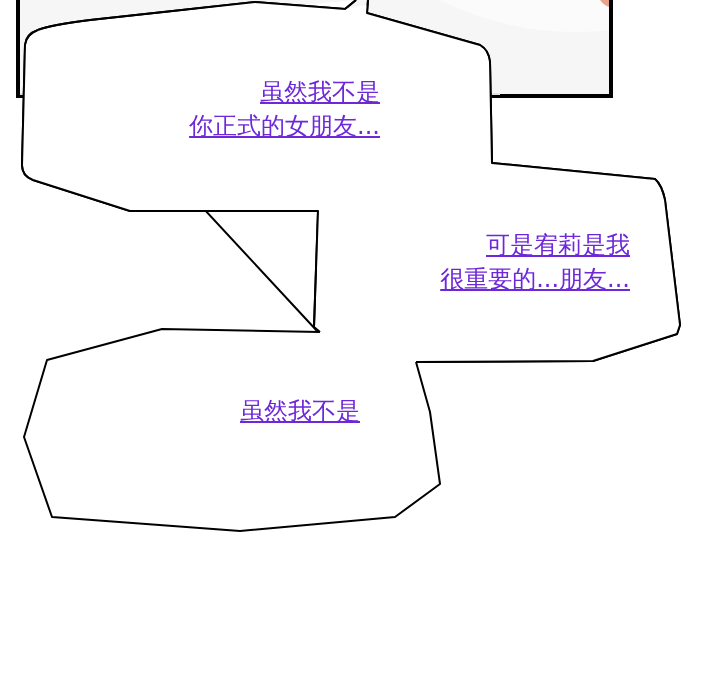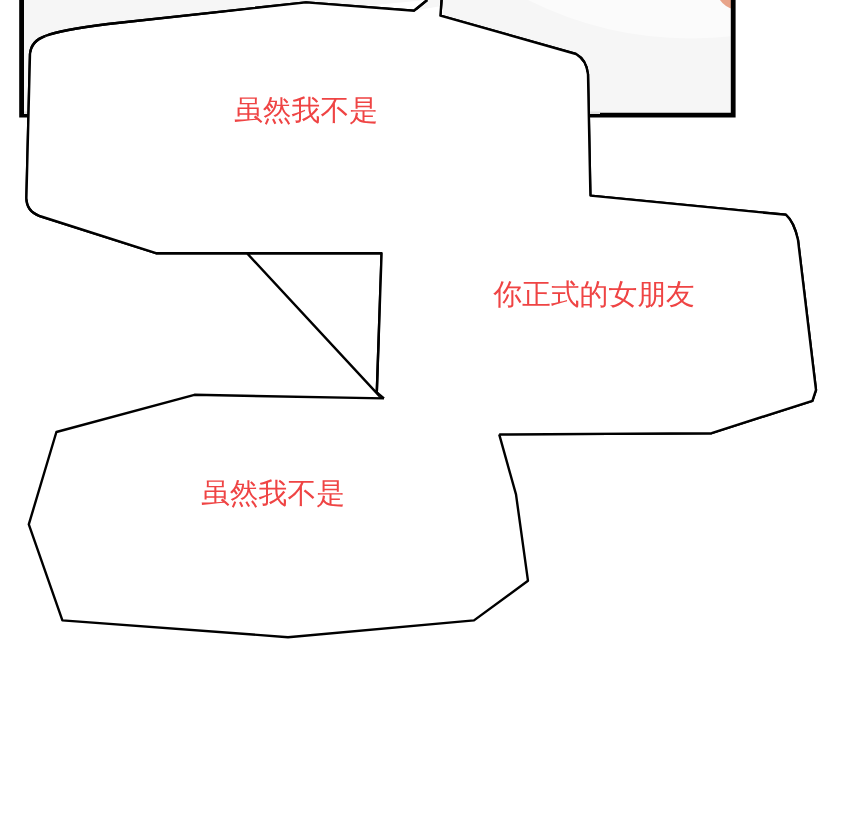--- a/index.html
+++ b/index.html
@@ -6,26 +6,27 @@
     body {
       width: 720px; height: 700px; position: relative; overflow: hidden;
       background: #ffffff;
       font-family: "DejaVu Sans", "Liberation Sans", sans-serif;
     }
     .panel-bg {
       position: absolute; left: 0; top: 0; width: 720px; height: 700px;
     }
     .bubble-text {
       position: absolute;
-      color: #ef4444;
+      color: #6d28d9;
       font-size: 24px;
       line-height: 34px;
-      text-align: center;
+      text-align: right;
       white-space: nowrap;
       letter-spacing: 0px;
+      text-decoration: underline;
     }
     .bubble-text span { display: block; }
     #t1 { left: 130px; top: 75px; width: 250px; }
     #t2 { left: 360px; top: 228px; width: 270px; }
     #t3 { left: 95px; top: 394px; width: 265px; }
   </style>
 </head>
 <body>
 
 <svg class="panel-bg" width="720" height="700" viewBox="0 0 720 700" xmlns="http://www.w3.org/2000/svg">
@@ -78,21 +79,23 @@
            L 52 517
            L 240 531
            L 395 517
            L 440 484
            L 430 412
            L 416 362" fill="#ffffff" stroke="#000" stroke-width="2" stroke-linejoin="round"></path>
 </svg>
 
 <div class="bubble-text" id="t1">
   <span>虽然我不是</span>
+  <span>你正式的女朋友...</span>
 </div>
 
 <div class="bubble-text" id="t2">
-  <span>你正式的女朋友</span>
+  <span>可是宥莉是我</span>
+  <span>很重要的...朋友...</span>
 </div>
 
 <div class="bubble-text" id="t3">
   <span>虽然我不是</span>
 </div>
 
 </body></html>

